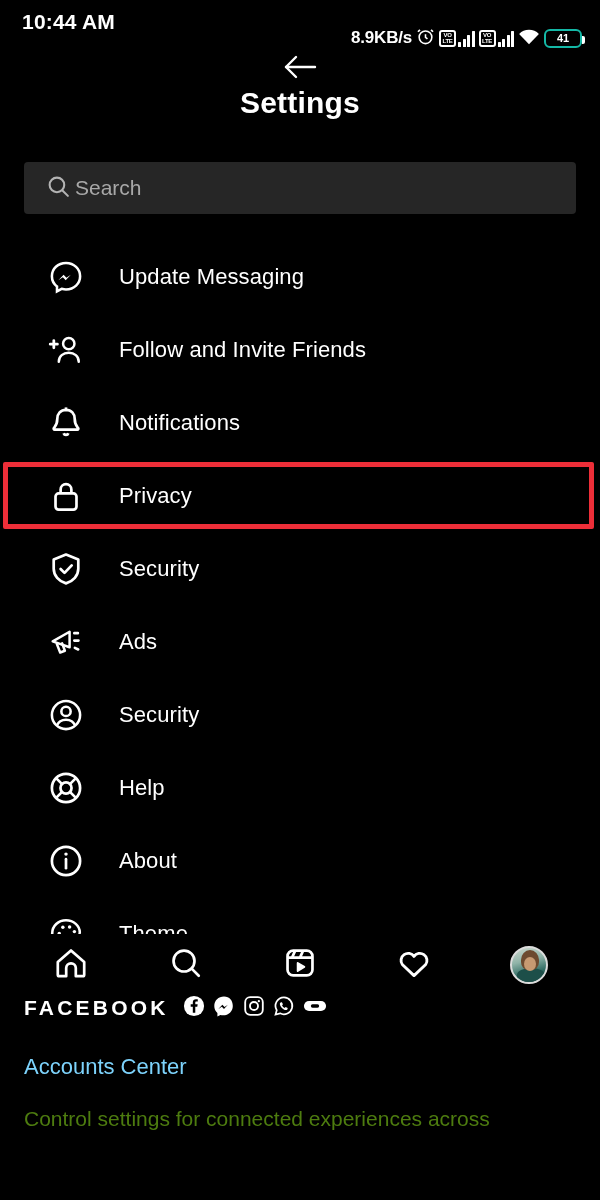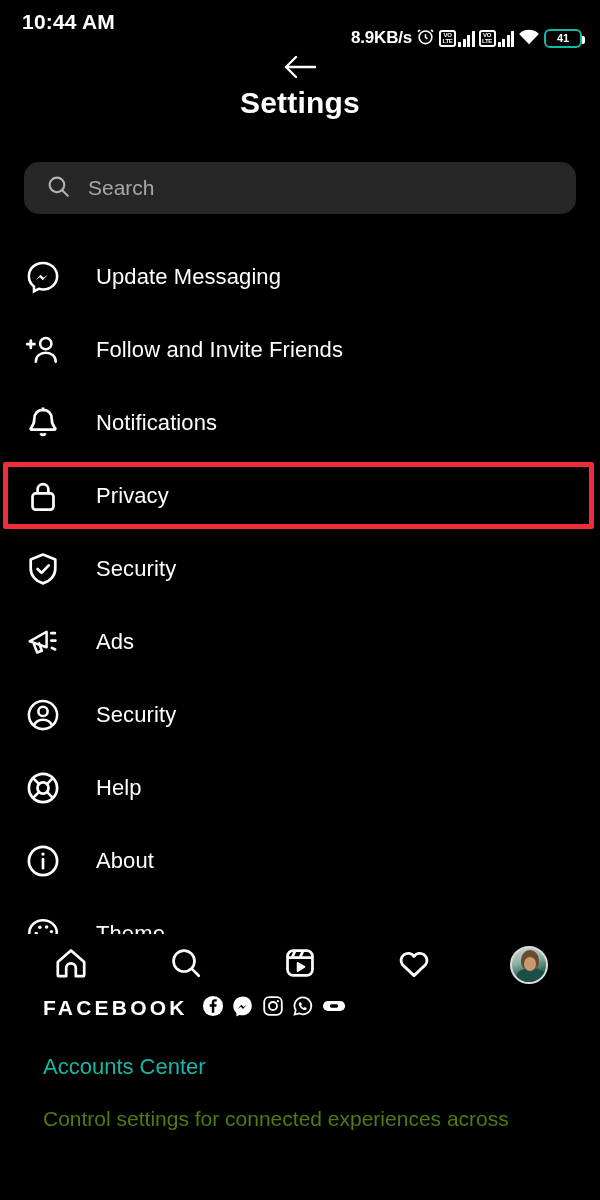--- a/index.html
+++ b/index.html
@@ -44,43 +44,43 @@
 
   
   .header { position:absolute; top:52px; left:0; width:600px; height:58px;
             display:flex; align-items:center;flex-direction:column; }
   .back-btn { width:68px; height:58px; display:flex; align-items:center; justify-content:center; }
   .page-title { font-size:30px; font-weight:700; letter-spacing:.2px; }
 
   
   .search-wrap { position:absolute; top:162px; left:24px; width:552px; height:52px; }
   .search-box {
-    width:100%; height:100%; background:#262626; border-radius:15px;
-    display:flex; align-items:center; padding-left:22px; gap:17px;
+    width:100%; height:100%; background:#262626; border-radius:4px;
+    display:flex; align-items:center; padding-left:22px; gap:4px;
   }
   .search-ph { font-size:21px; color:#a8a8a8; }
 
   
-  .list { position:absolute; top:240px; left:0; width:600px; }
+  .list { position:absolute; top:240px; left:0; width:600px;padding-left:23px; }
   .row { position:relative; height:73px; display:flex; align-items:center; padding-left:24px; }
   .row .ic { width:38px; height:38px; display:flex; align-items:center; justify-content:center;
              flex:0 0 38px; }
   .row .lb { font-size:22px; margin-left:34px; color:#fff; letter-spacing:.1px; }
 
   .highlight-box {
     position:absolute; left:3px; top:462px; width:591px; height:67px;
     border:5px solid #ED2E38; border-radius:2px; pointer-events:none;
   }
 
   
-  .fb-sec { position:absolute; top:995px; left:24px; width:552px;margin-left:19px; }
+  .fb-sec { position:absolute; top:995px; left:24px; width:552px; }
   .fb-head { display:flex; align-items:center; gap:14px; }
   .fb-word { font-size:21px; font-weight:700; letter-spacing:3.2px; }
   .fb-icons { display:flex; align-items:center; gap:8px; }
-  .acct-link { display:block; margin-top:33px; font-size:22px; color:#14b8a6; }
+  .acct-link { display:block; margin-top:33px; font-size:22px; color:#7dd3fc; }
   .acct-desc { display:block; margin-top:27px; font-size:21px; color:#4d7c0f;
                white-space:nowrap; }
 
   
   .navbar {
     position:absolute; left:0; bottom:0; width:600px; height:62px; background:#000;
     display:flex; align-items:center; justify-content:space-around; padding:0 14px;
   }
   .nav-item { width:72px; height:56px; display:flex; align-items:center; justify-content:center; }
   .avatar {

